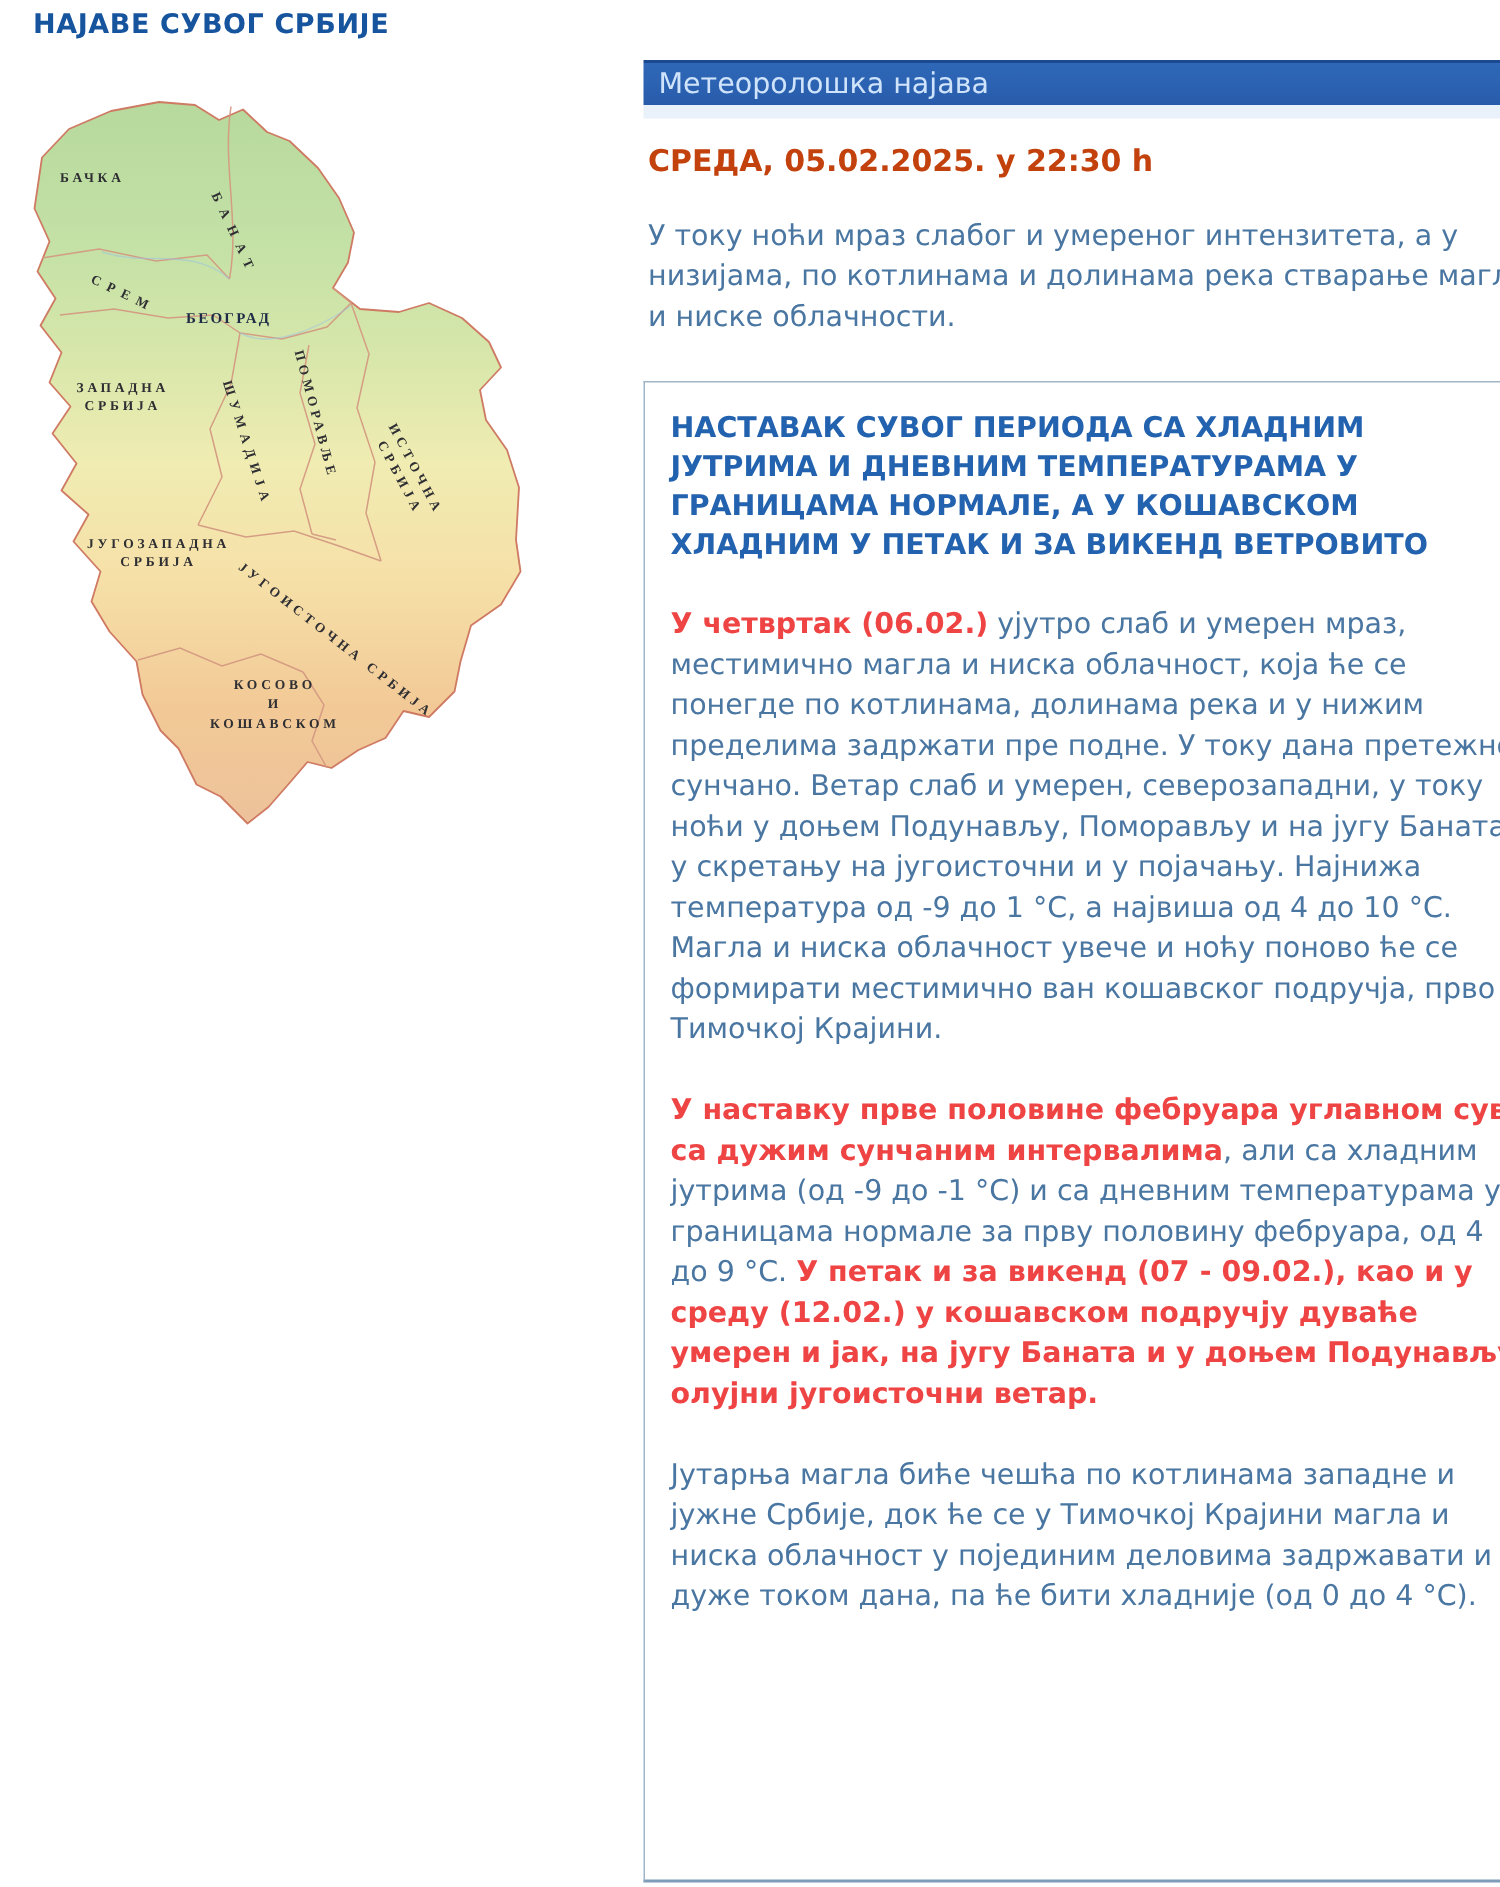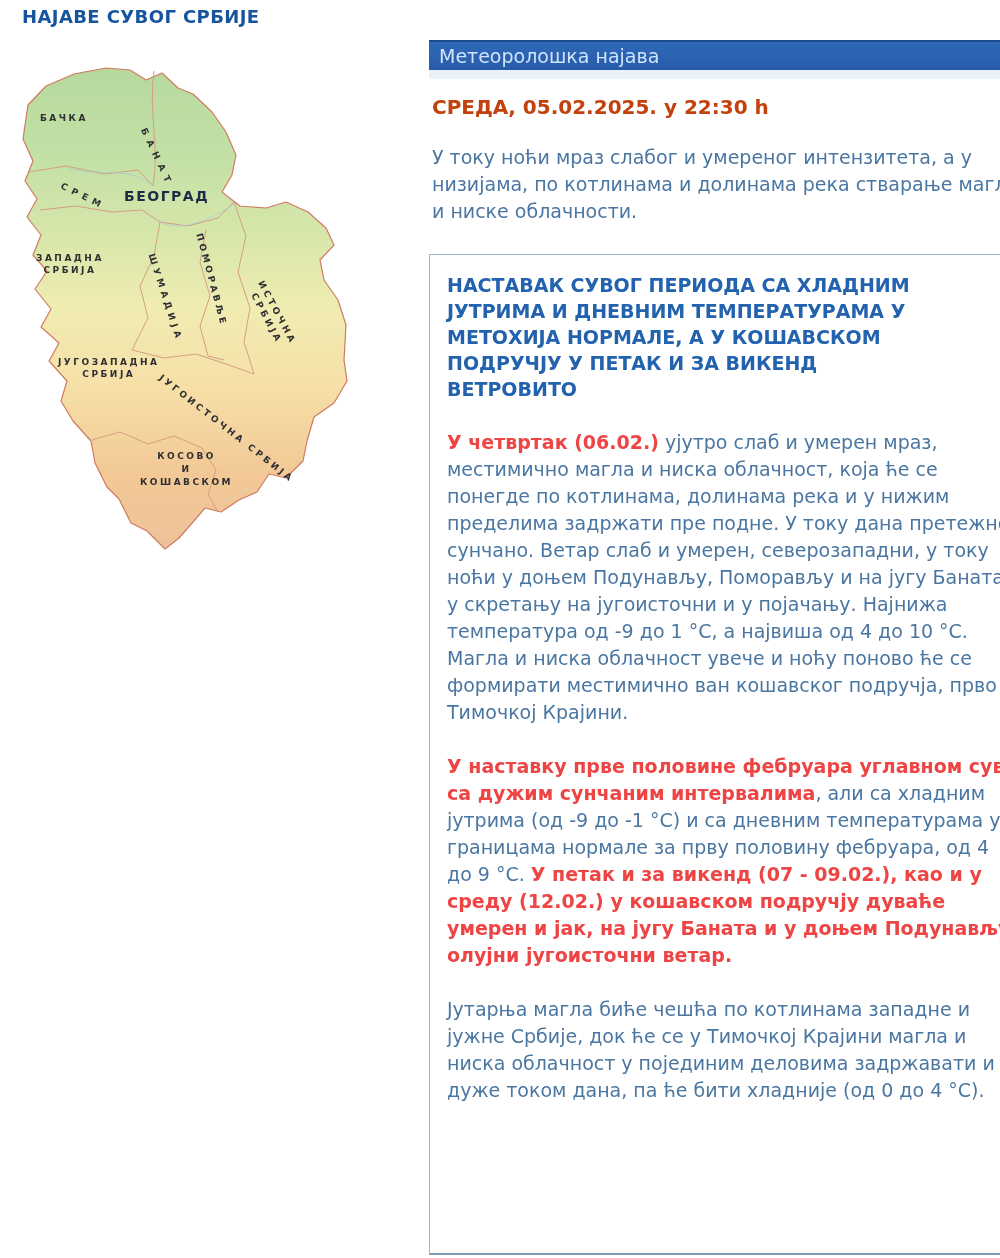--- a/index.html
+++ b/index.html
@@ -5,32 +5,32 @@
   html,body{margin:0;padding:0;}
   body{
     width:1000px;height:1258px;position:relative;background:#ffffff;
     font-family:"DejaVu Sans","Liberation Sans",sans-serif;overflow:hidden;
   }
   .page-title{
     position:absolute;left:22px;top:6px;
     font-size:18px;font-weight:bold;color:#17549e;letter-spacing:.4px;
   }
   
-  .map-wrap{position:absolute;left:8px;top:60px;width:368px;height:505px;}
+  .map-wrap{position:absolute;left:8px;top:60px;width:368px;height:505px;font-family:Liberation Serif, serif;}
   .map-wrap svg{position:absolute;left:0;top:0;}
   .map-label{
     position:absolute;font-size:9px;font-weight:bold;color:#2f2f33;
     letter-spacing:2.5px;white-space:pre-line;line-height:12px;text-align:center;
     transform-origin:0 0;
   }
   .lbl-backa{left:32px;top:52px;}
   .lbl-banat{left:141px;top:66px;transform:rotate(65deg);letter-spacing:6px;}
   .lbl-srem{left:56px;top:120px;transform:rotate(26deg);letter-spacing:5px;}
-  .lbl-beograd{left:116px;top:130px;font-size:14px;letter-spacing:1.5px;color:#1e2b46;}
-  .lbl-zapadna{left:28px;top:192px;}
+  .lbl-beograd{left:116px;top:147px;font-size:10px;letter-spacing:1.5px;color:#1e2b46;}
+  .lbl-zapadna{left:43px;top:192px;}
   .lbl-sumadija{left:149px;top:192px;transform:rotate(72deg);letter-spacing:4px;}
   .lbl-pomoravlje{left:197px;top:172px;transform:rotate(75deg);letter-spacing:3px;}
   .lbl-istocna{left:246px;top:196px;transform:rotate(62deg);letter-spacing:3px;}
   .lbl-jugozapadna{left:50px;top:296px;}
   .lbl-jugoistocna{left:156px;top:312px;transform:rotate(38deg);letter-spacing:3px;}
   .lbl-kosovo{left:132px;top:390px;line-height:13px;}
   
   .panel{position:absolute;left:385px;top:40px;width:615px;margin-left:44px;}
   .panel-header{
     height:22px;padding:3px 0 3px 10px;
@@ -128,21 +128,21 @@
 
 <div class="panel">
   <div class="panel-header">Метеоролошка најава</div>
   <div class="panel-substrip"></div>
 
   <div class="date-heading">СРЕДА, 05.02.2025. у 22:30 h</div>
 
   <div class="intro">У току ноћи мраз слабог и умереног интензитета, а у низијама, по котлинама и долинама река стварање магле и ниске облачности.</div>
 
   <div class="forecast-box">
-    <div class="box-heading">НАСТАВАК СУВОГ ПЕРИОДА СА ХЛАДНИМ ЈУТРИМА И ДНЕВНИМ ТЕМПЕРАТУРАМА У МЕТОХИЈА НОРМАЛЕ, А У КОШАВСКОМ ПОДРУЧЈУ У ПЕТАК И ЗА ВИКЕНД ВЕТРОВИТО</div>
+    <div class="box-heading">НАСТАВАК СУВОГ ПЕРИОДА СА ХЛАДНИМ ЈУТРИМА И ДНЕВНИМ ТЕМПЕРАТУРАМА У ГРАНИЦАМА НОРМАЛЕ, А У КОШАВСКОМ ХЛАДНИМ У ПЕТАК И ЗА ВИКЕНД ВЕТРОВИТО</div>
 
     <div class="box-par"><span class="bold-blue">У четвртак (06.02.)</span><span> ујутро слаб и умерен мраз, местимично магла и ниска облачност, која ће се понегде по котлинама, долинама река и у нижим пределима задржати пре подне. У току дана претежно сунчано. Ветар слаб и умерен, северозападни, у току ноћи у доњем Подунављу, Поморављу и на југу Баната у скретању на југоисточни и у појачању. Најнижа температура од -9 до 1 °C, а највиша од 4 до 10 °C. Магла и ниска облачност увече и ноћу поново ће се формирати местимично ван кошавског подручја, прво у Тимочкој Крајини.</span></div>
 
     <div class="box-par"><span class="bold-blue">У наставку прве половине фебруара углавном суво са дужим сунчаним интервалима</span><span>, али са хладним јутрима (од -9 до -1 °C) и са дневним температурама у границама нормале за прву половину фебруара, од 4 до 9 °C. </span><span class="bold-blue">У петак и за викенд (07 - 09.02.), као и у среду (12.02.) у кошавском подручју дуваће умерен и јак, на југу Баната и у доњем Подунављу олујни југоисточни ветар.</span></div>
 
     <div class="box-par">Јутарња магла биће чешћа по котлинама западне и јужне Србије, док ће се у Тимочкој Крајини магла и ниска облачност у појединим деловима задржавати и дуже током дана, па ће бити хладније (од 0 до 4 °C).</div>
 
   </div>
 </div>
 

